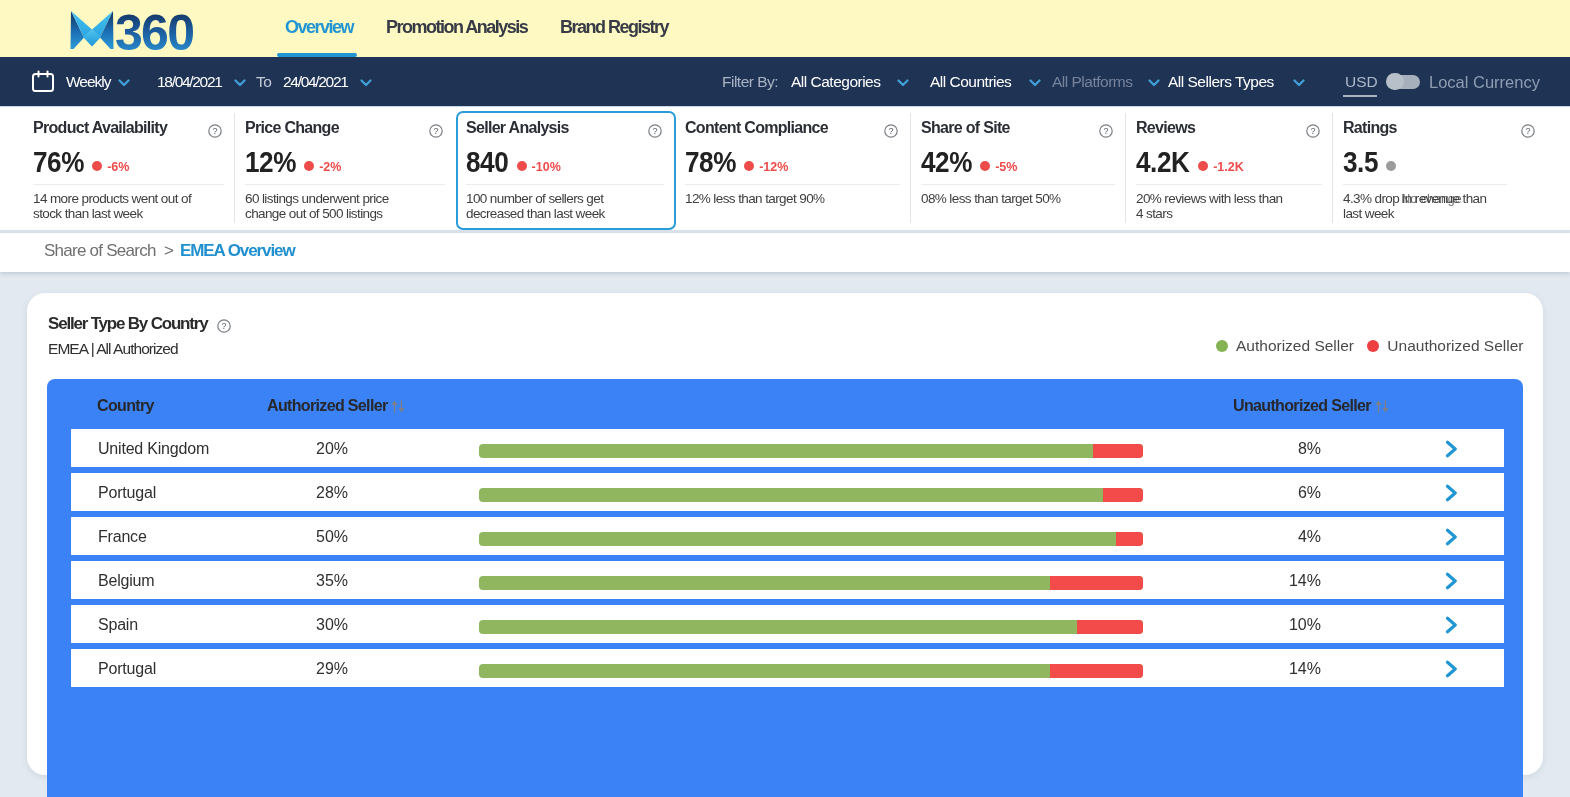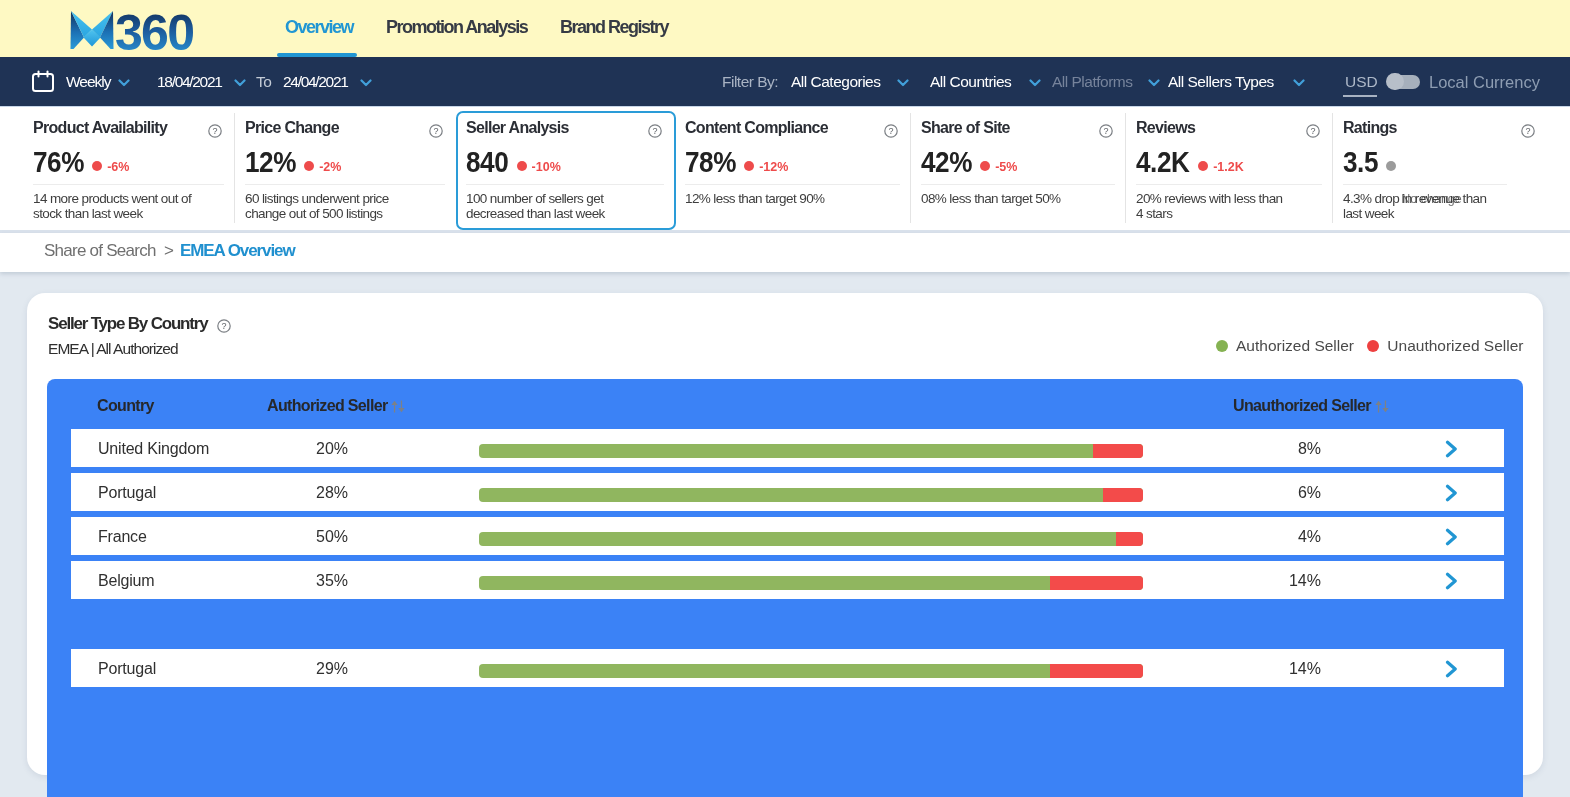--- a/index.html
+++ b/index.html
@@ -288,20 +288,31 @@
       <div class="rname">Belgium</div>
       <div class="rpct1">35%</div>
       <div class="rbar">
           <div class="rred" style="width:93.0px"></div>
         </div>
       <div class="rpct2">14%</div>
       <svg class="rchev" width="13" height="18" viewBox="0 0 13 18">
           <path d="M2.5 2.2 L10.2 9 L2.5 15.8" fill="none" stroke="#2196d3" stroke-width="3.2" stroke-linecap="round" stroke-linejoin="round"></path>
         </svg>
     </div>
+    <div class="row" style="top:226px">
+      <div class="rname">Spain</div>
+      <div class="rpct1">30%</div>
+      <div class="rbar">
+          <div class="rred" style="width:66.4px"></div>
+        </div>
+      <div class="rpct2">10%</div>
+      <svg class="rchev" width="13" height="18" viewBox="0 0 13 18">
+          <path d="M2.5 2.2 L10.2 9 L2.5 15.8" fill="none" stroke="#2196d3" stroke-width="3.2" stroke-linecap="round" stroke-linejoin="round"></path>
+        </svg>
+    </div>
     <div class="row" style="top:270px">
       <div class="rname">Portugal</div>
       <div class="rpct1">29%</div>
       <div class="rbar">
           <div class="rred" style="width:93.0px"></div>
         </div>
       <div class="rpct2">14%</div>
       <svg class="rchev" width="13" height="18" viewBox="0 0 13 18">
           <path d="M2.5 2.2 L10.2 9 L2.5 15.8" fill="none" stroke="#2196d3" stroke-width="3.2" stroke-linecap="round" stroke-linejoin="round"></path>
         </svg>

